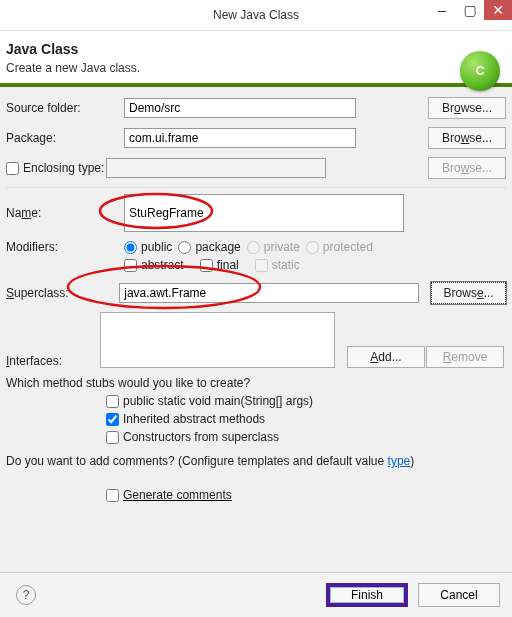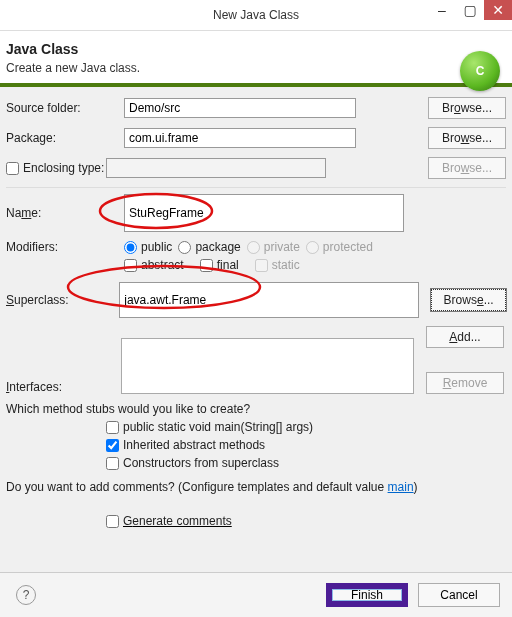--- a/index.html
+++ b/index.html
@@ -13,45 +13,45 @@
 .header h1 { margin: 0 0 4px 0; font-size: 14px; font-weight: bold; color: #222; }
 .header p { margin: 0; color: #333; }
 .header-icon { position: absolute; right: 12px; top: 20px; width: 40px; height: 40px; border-radius: 50%; background: radial-gradient(circle at 35% 30%, #a8e66c, #5cb821 60%, #2f7010); display:flex; align-items:center; justify-content:center; color:#fff; font-size:22px; font-weight:bold; box-shadow: 0 1px 3px rgba(0,0,0,.3);}
 .form { padding: 10px 6px; }
 .row { display: flex; align-items: center; margin-bottom: 8px; gap: 6px; }
 .row.top { align-items:flex-end; }
 .lbl { width: 112px; color: #222; }
 .lbl .mn { text-decoration: underline; }
 input[type=text].fld { flex: 0 0 232px; height: 20px; padding: 1px 4px; border: 1px solid #999; background: #fff; }
 input[type=text].fld-wide { flex: 0 0 280px; height: 20px; padding: 18px 4px; border: 1px solid #999; background: #fff; }
-input[type=text].fld-wide2 { flex: 0 0 300px; height: 36px; padding: 1px 4px; border: 1px solid #999; background: #fff; }
+input[type=text].fld-wide2 { flex: 0 0 300px; height: 20px; padding: 1px 4px; border: 1px solid #999; background: #fff; }
 input[type=text][disabled] { background: #f3f3f3; color: #999; }
 .btn { width: 78px; height: 22px; background: #f8f8f8; border: 1px solid #adadad; color: #222; display:flex; align-items:center; justify-content:center; cursor: default; }
 .btn.focused { border: 1px dotted #333; outline: 1px solid #7a7a7a; }
 .btn.disabled { color: #a0a0a0; }
 .btn .mn { text-decoration: underline; }
 .sep { border-top: 1px solid #ddd; margin: 6px 0; }
 .modrow2 { display:flex; align-items:center; gap: 16px; margin-left: 118px; margin-top:4px;}
 .radio, .check { display:flex; align-items:flex-end; gap:4px; color:#222; }
 .radio input, .check input { margin:0; }
 .radio.disabled, .check.disabled { color:#a0a0a0; }
 .ifbox { width: 300px; height: 56px; border: 1px solid #aaa; background:#fff; }
 .methods { margin-left: 100px; margin-top:4px; }
 .methods .check { margin-bottom: 4px; }
 .comments { margin-top: 10px; }
 .link { color: #0066cc; text-decoration: underline; }
 .footer { position:absolute; bottom:0; left:0; right:0; border-top:1px solid #ccc; padding: 10px 12px; display:flex; align-items:center; background:#f4f4f4;}
 .footer .help { width:20px; height:20px; border:1px solid #999; border-radius:50%; display:flex; align-items:center; justify-content:center; color:#555; margin-left:4px;}
 .footer .spacer { flex:1; }
 .footer .fbtn { width: 82px; height: 24px; background:#f8f8f8; border:1px solid #adadad; margin-left: 10px; display:flex;align-items:center;justify-content:center; }
-.footer .fbtn.default { border: 6px solid #4c1d95; box-shadow: inset 0 0 0 1px #8cbce8; }
+.footer .fbtn.default { border: 4px solid #4c1d95; box-shadow: inset 0 0 0 1px #8cbce8; }
 svg.ann-ellipse { position:absolute; pointer-events:none; }
 #e1 { left: 96px; top: 190px; width: 120px; height: 42px; }
 #e2 { left: 64px; top: 262px; width: 200px; height: 50px; }
-.rightcol { display:flex; flex-direction:column; gap:24px; margin-left:auto; margin-right:2px;}
+.rightcol { display:flex; gap:1px; margin-left:auto; margin-right:2px;}
 .q-lbl { color:#222; margin-bottom:4px; }
 </style>
 </head>
 <body>
 
 <div class="titlebar">
   <span class="titlebar-title">New Java Class</span>
   <div class="win-btns">
     <div class="win-btn">–</div>
     <div class="win-btn">▢</div>
@@ -174,21 +174,21 @@
         <span>In<span class="mn">h</span>erited abstract methods</span>
       </label>
     <label class="check">
         <input type="checkbox" style=""> 
         <span>Constructors from superclass</span>
       </label>
   </div>
 
   <div class="comments">
     <span class="q-lbl">
-      <span>Do you want to add comments? (Configure templates and default value </span><a class="link">main</a><span>)</span>
+      <span>Do you want to add comments? (Configure templates and default value </span><a class="link">type</a><span>)</span>
     </span>
     <div class="methods" style="margin-top:20px;text-decoration:underline;">
       <label class="check">
           <input type="checkbox" style=""> 
           <span><span class="mn">G</span>enerate comments</span>
         </label>
     </div>
   </div>
 
 </div>

